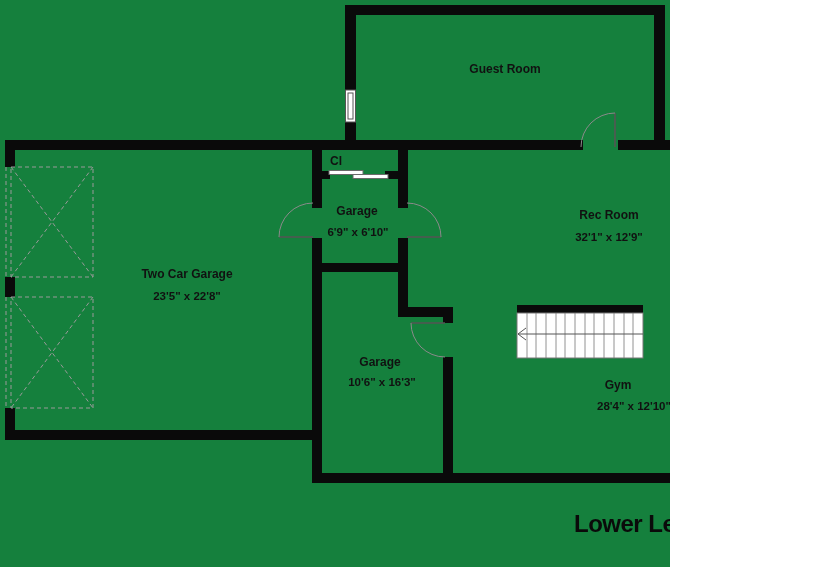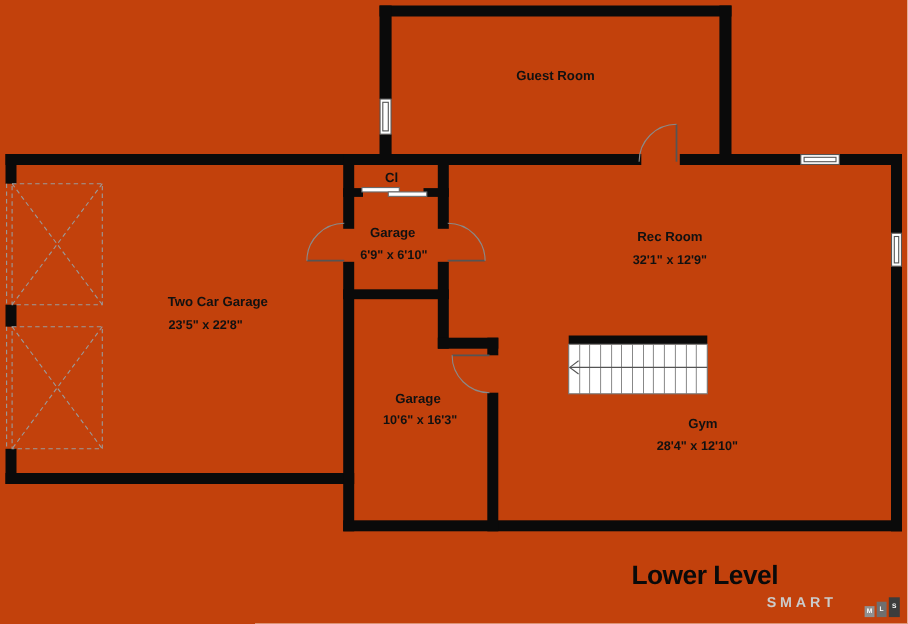--- a/index.html
+++ b/index.html
@@ -1,19 +1,19 @@
 <!DOCTYPE html>
 <html><head>
 <meta charset="utf-8">
 <style>
   html,body{margin:0;padding:0;background:#ffffff;}
   #plan{
     position:relative;
-    width:825px;height:567px;
-    background:#c2410c;
+    width:670px;height:567px;
+    background:#15803d;
     font-family:"Liberation Sans", sans-serif;
     overflow:hidden;
   }
   #plan svg{position:absolute;left:0;top:0;}
   .room-label{
     position:absolute;
     transform:translateX(-50%);
     color:#111111;
     font-weight:bold;
     font-size:12px;
@@ -180,35 +180,35 @@
       <g>
         <line x1="6" y1="297" x2="6" y2="408"></line>
         <rect x="11" y="297" width="82" height="111"></rect>
         <line x1="11" y1="297" x2="93" y2="408"></line>
         <line x1="93" y1="297" x2="11" y2="408"></line>
       </g>
     </g>
   </svg>
 
   <div class="room-label" style="left:505px;top:63px;">Guest Room</div>
-  <div class="room-label" style="left:356px;top:155px;">Cl</div>
+  <div class="room-label" style="left:336px;top:155px;">Cl</div>
 
   <div class="room-label" style="left:357px;top:205px;">Garage</div>
   <div class="room-dims" style="left:358px;top:227px;">6'9" x 6'10"</div>
 
   <div class="room-label" style="left:609px;top:209px;text-align:center;">Rec Room</div>
   <div class="room-dims" style="left:609px;top:232px;">32'1" x 12'9"</div>
 
-  <div class="room-label" style="left:198px;top:268px;">Two Car Garage</div>
+  <div class="room-label" style="left:187px;top:268px;">Two Car Garage</div>
   <div class="room-dims" style="left:187px;top:291px;">23'5" x 22'8"</div>
 
   <div class="room-label" style="left:380px;top:356px;">Garage</div>
   <div class="room-dims" style="left:382px;top:377px;">10'6" x 16'3"</div>
 
-  <div class="room-label" style="left:639px;top:379px;">Gym</div>
+  <div class="room-label" style="left:618px;top:379px;">Gym</div>
   <div class="room-dims" style="left:634px;top:401px;">28'4" x 12'10"</div>
 
   <div class="plan-title">Lower Level</div>
 
   <div class="logo-brand">SMART</div>
   <div class="mls-box mls-m">M</div>
   <div class="mls-box mls-l">L</div>
   <div class="mls-box mls-s">S</div>
 
 </div>

